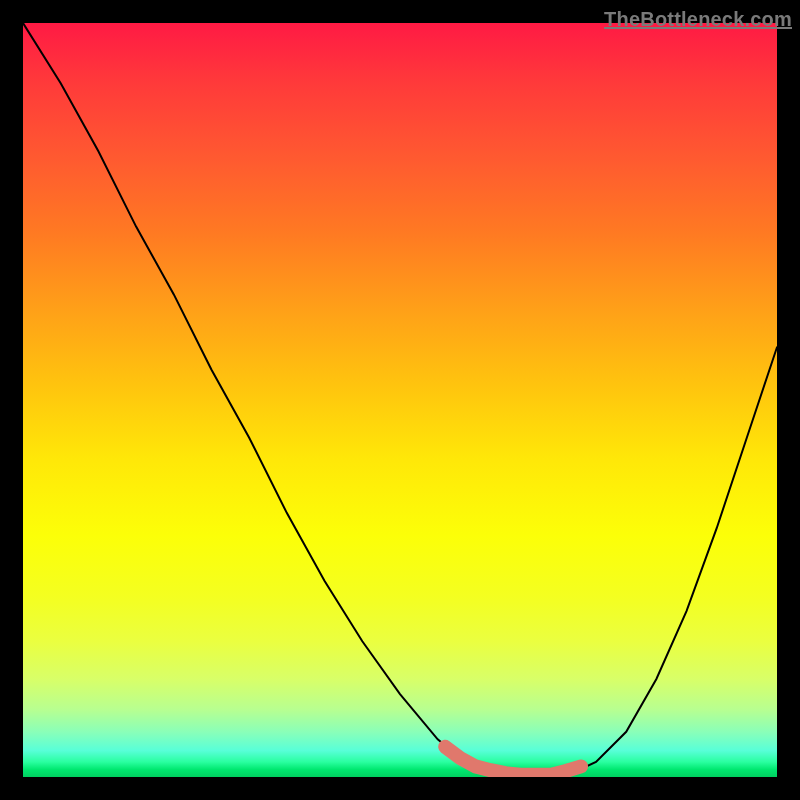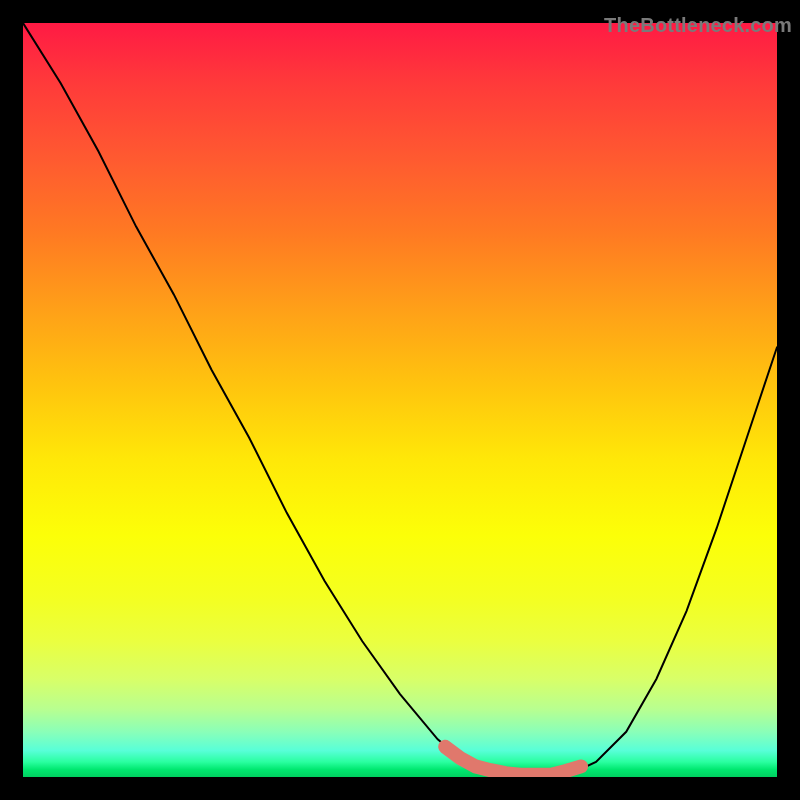--- a/index.html
+++ b/index.html
@@ -39,27 +39,28 @@
   .curve {
     position: absolute;
     left: 23px;
     top: 23px;
     width: 754px;
     height: 754px;
     pointer-events: none;
   }
   .watermark {
     position: absolute;
-    top: 14px;
+    top: 8px;
     right: 8px;
     font-family: Arial, Helvetica, sans-serif;
     font-size: 20px;
     font-weight: bold;
     color: #7a7a7a;
     letter-spacing: 0.2px;
+    text-decoration: underline;
   }
 </style>
 </head>
 <body>
 <div class="container">
 
   <div class="plot-area"></div>
 
   <svg class="curve" viewBox="0 0 754 754">
     <path id="curvePath" d="M0.0 0.0 L37.7 60.3 L75.4 128.2 L113.1 203.6 L150.8 271.4 L188.5 346.8 L226.2 414.7 L263.9 490.1 L301.6 558.0 L339.3 618.3 L377.0 671.1 L414.7 716.3 L437.3 735.1 L452.4 743.4 L475.0 749.5 L497.6 751.7 L527.8 751.7 L550.4 749.5 L573.0 738.9 L603.2 708.8 L633.4 656.0 L663.5 588.1 L693.7 505.2 L723.8 414.7 L754.0 324.2 " stroke="#000" stroke-width="2" fill="none" stroke-linecap="round"></path>

